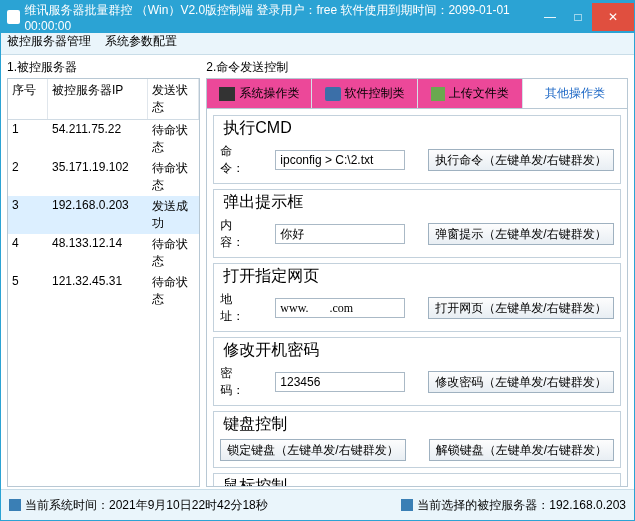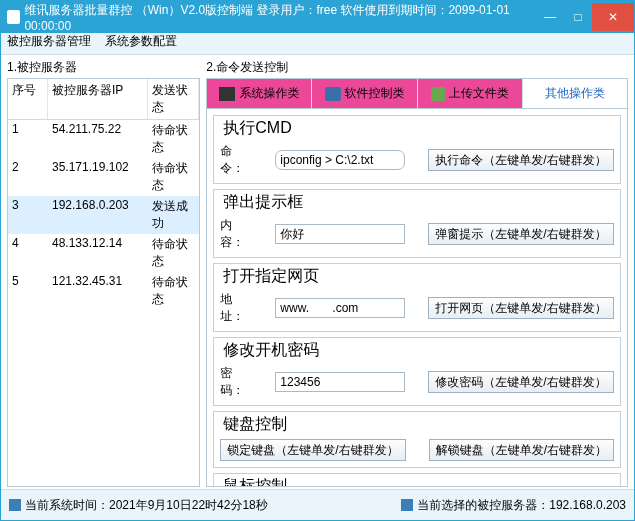--- a/index.html
+++ b/index.html
@@ -122,39 +122,39 @@
         <div class="tab active">
             <span>其他操作类</span>
           </div>
       </div>
       <div class="cmdbox">
 
         <div class="fs">
           <div class="lg">执行CMD</div>
           <div class="row">
             <span class="lbl">命令：</span>
-            <input class="inp" style="width: 130px; border-radius: 7px;" value="ipconfig &gt; C:\2.txt">
+            <input class="inp" style="width: 130px;" value="ipconfig &gt; C:\2.txt">
             <button class="btn">执行命令（左键单发/右键群发）</button>
           </div>
         </div>
 
         <div class="fs">
           <div class="lg">弹出提示框</div>
           <div class="row">
             <span class="lbl">内容：</span>
             <input class="inp" style="width: 130px;" value="你好">
             <button class="btn">弹窗提示（左键单发/右键群发）</button>
           </div>
         </div>
 
         <div class="fs">
           <div class="lg">打开指定网页</div>
           <div class="row">
             <span class="lbl">地址：</span>
-            <input class="inp" style="width: 130px;" value="www.       .com">
+            <input class="inp" style="width: 130px; font-family: Liberation Serif, serif;" value="www.       .com">
             <button class="btn">打开网页（左键单发/右键群发）</button>
           </div>
         </div>
 
         <div class="fs">
           <div class="lg">修改开机密码</div>
           <div class="row">
             <span class="lbl">密码：</span>
             <input class="inp" style="width: 130px;" value="123456">
             <button class="btn">修改密码（左键单发/右键群发）</button>

